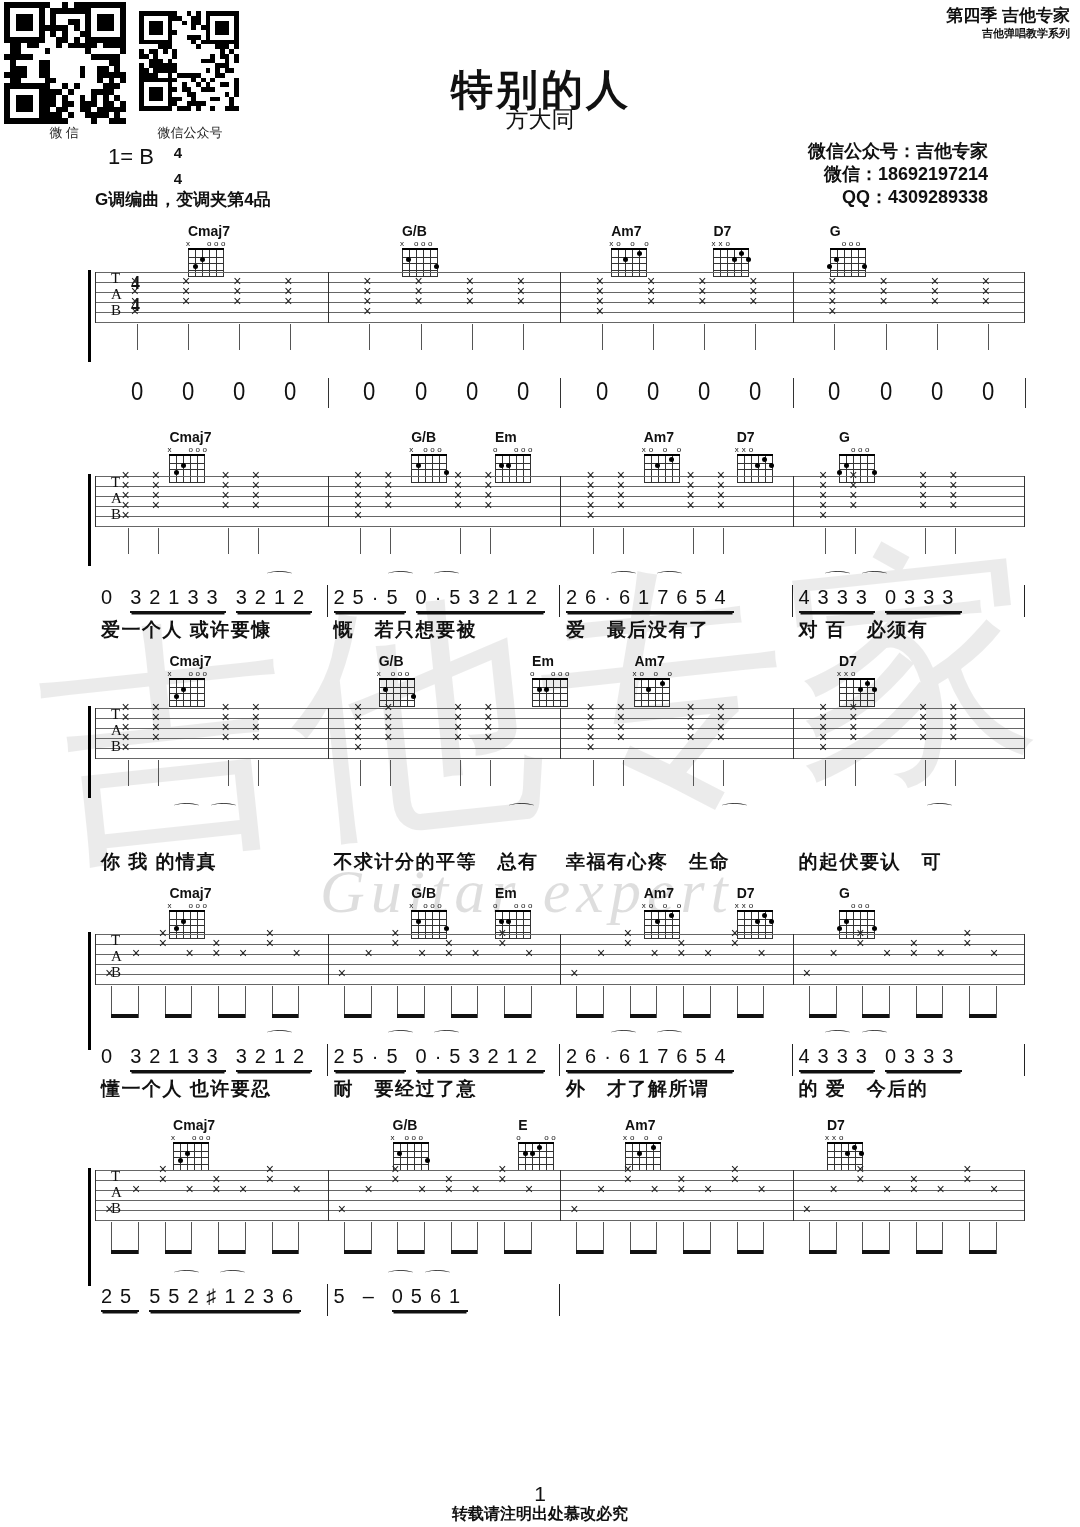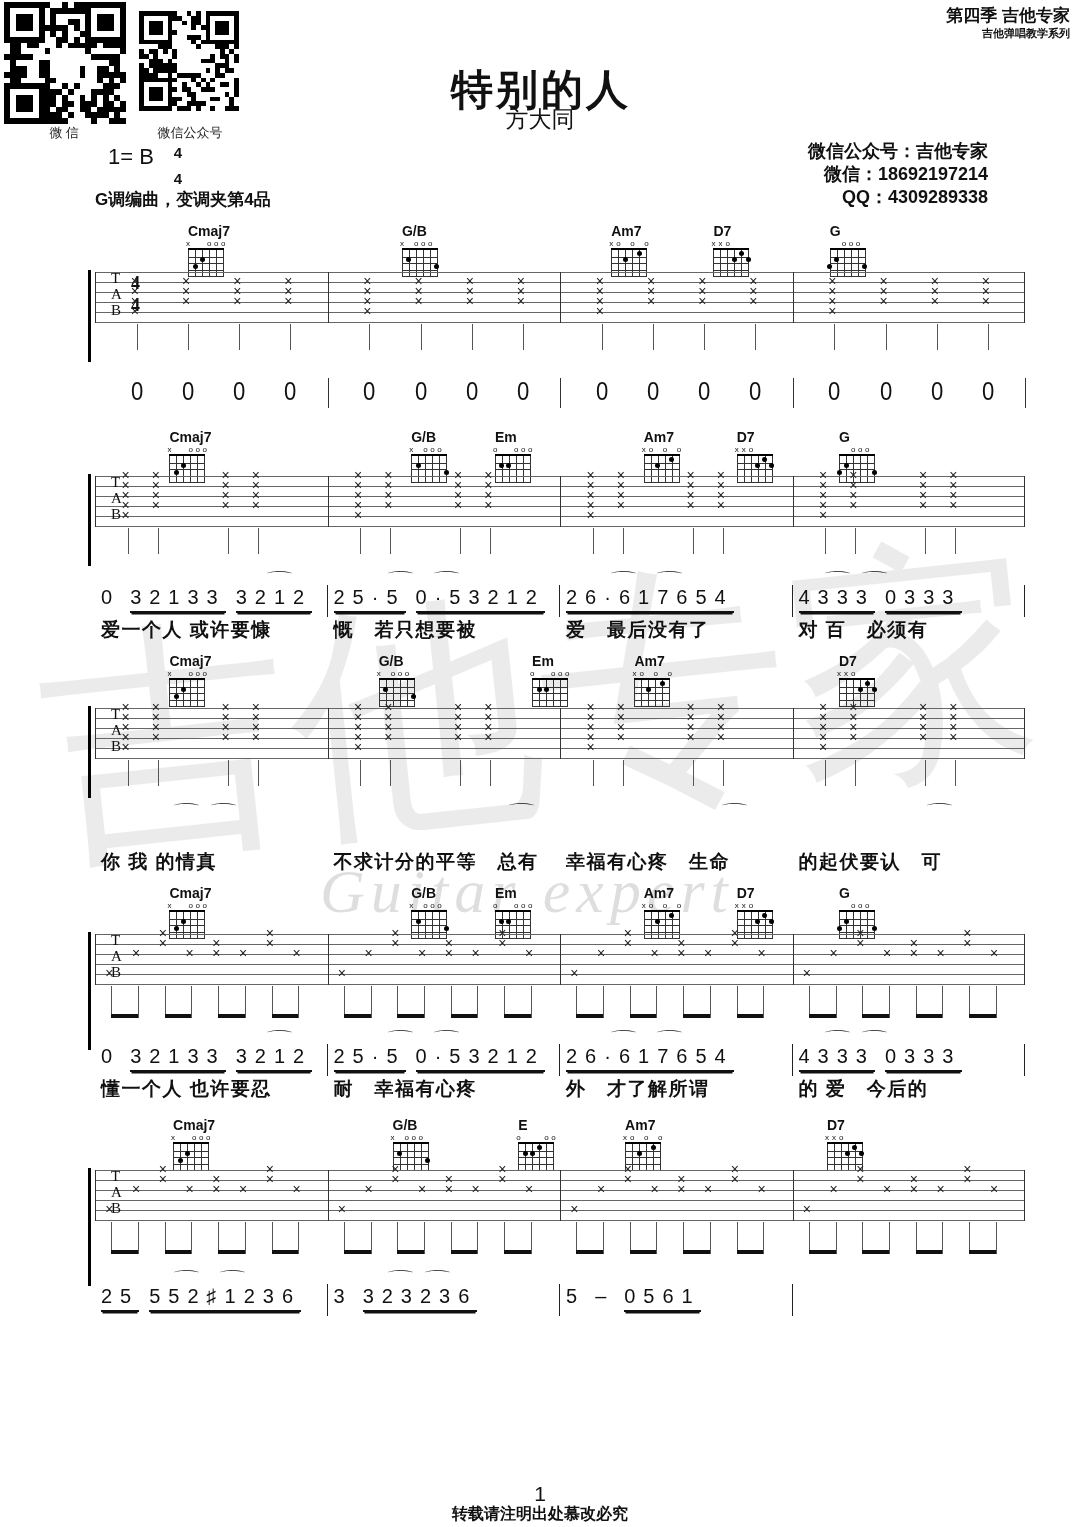--- a/index.html
+++ b/index.html
@@ -1544,21 +1544,21 @@
       <div class="arc" style="left: 83%;">⌒</div>
     </div>
     <div class="melrow" style="left: 95px; top: 1044px; width: 930px;">
       <div class="mcell"><span class="seg">0</span><span class="seg beamed">32133</span><span class="seg beamed">3212</span></div>
       <div class="mcell"><span class="seg beamed">25·5</span><span class="seg beamed">0·53212</span></div>
       <div class="mcell"><span class="seg beamed">26·617654</span></div>
       <div class="mcell"><span class="seg beamed">4333</span><span class="seg beamed">0333</span></div>
     </div>
     <div class="lyrrow" style="left: 95px; top: 1076px; width: 930px;">
       <div class="lcell">懂一个人 也许要忍</div>
-      <div class="lcell">耐　幸福有心疼</div>
+      <div class="lcell">耐　要经过了意</div>
       <div class="lcell">外　才了解所谓</div>
       <div class="lcell">的 爱　今后的</div>
     </div>
     <div class="chord" style="left: 173.12px; top: 1118px;">
       <div class="chord-name">Cmaj7</div>
       <div class="chord-markers">
         <span style="left: 0px;">x</span>
         <span style="left: 21px;">o</span>
         <span style="left: 28px;">o</span>
         <span style="left: 35px;">o</span>
@@ -1844,16 +1844,15 @@
     </div>
     <div class="bracket" style="left: 88px; top: 1168px; height: 118px;"></div>
     <div class="arcrow" style="left: 95px; top: 1270px; width: 930px;">
       <div class="arc" style="left: 9%;">⌒</div>
       <div class="arc" style="left: 14%;">⌒</div>
       <div class="arc" style="left: 32%;">⌒</div>
       <div class="arc" style="left: 36%;">⌒</div>
     </div>
     <div class="melrow" style="left: 95px; top: 1284px; width: 930px;">
       <div class="mcell"><span class="seg beamed">25</span><span class="seg beamed">552♯1236</span></div>
-      <div class="mcell"><span class="seg">3</span><span class="seg beamed">323236</span></div>
       <div class="mcell"><span class="seg">5</span><span class="seg">–</span><span class="seg beamed">0561</span></div>
     </div>
   </div>
 
 </body></html>

